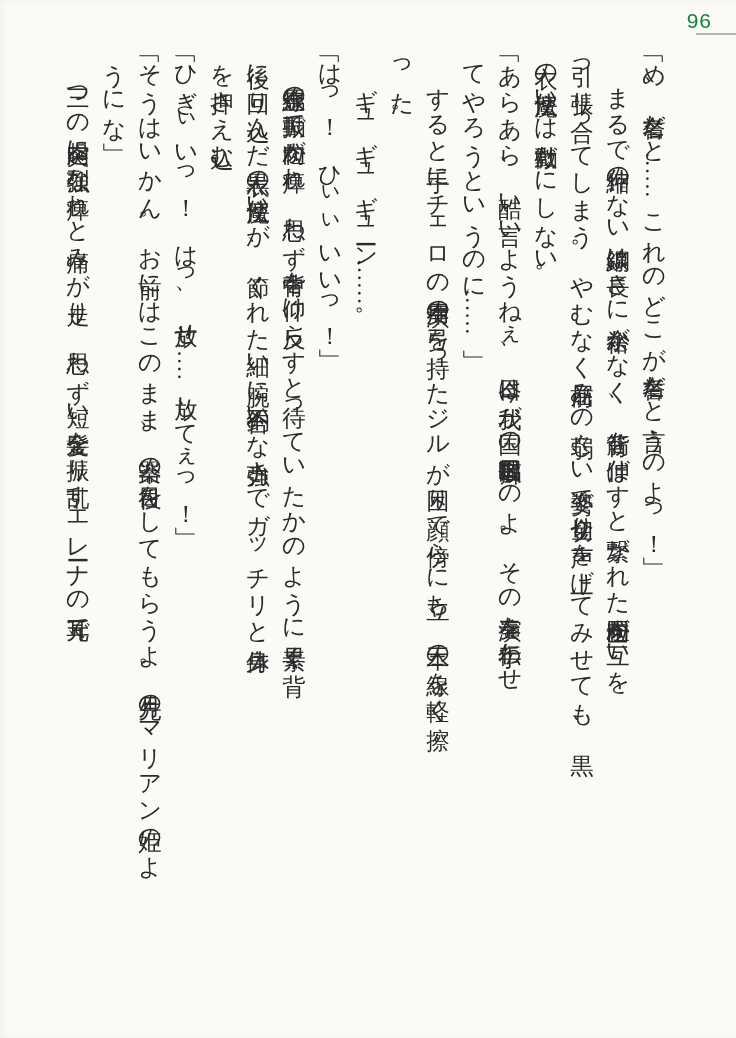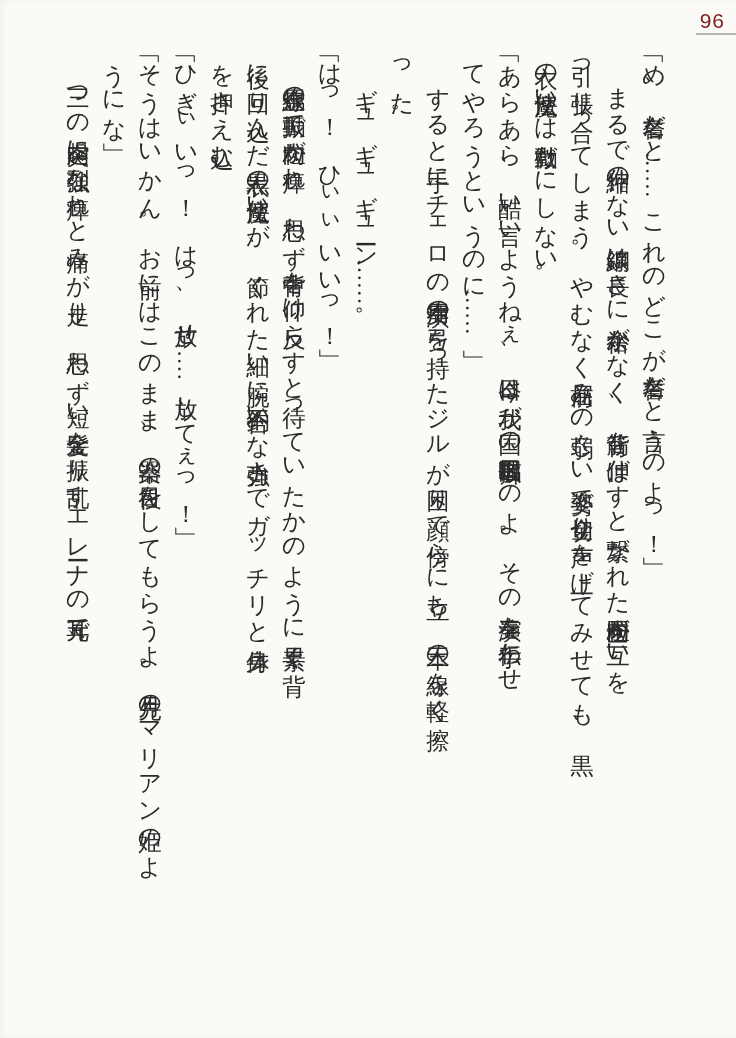--- a/index.html
+++ b/index.html
@@ -11,25 +11,25 @@
     width: 736px;
     height: 1038px;
     background: #fbfaf7;
     overflow: hidden;
     box-shadow: inset 3px 0 6px rgba(0,0,0,0.04);
   }
   
   .folio {
     position: absolute;
     top: 9px;
-    right: 11px;
+    right: 24px;
     font-family: "Liberation Sans", "DejaVu Sans", sans-serif;
     font-size: 21px;
     letter-spacing: 1px;
-    color: #7f1d1d;
+    color: #15803d;
     line-height: 24px;
   }
   .folio-rule {
     position: absolute;
     top: 33px;
     right: 0;
     width: 40px;
     height: 2px;
     background: #b5b5b5;
   }

